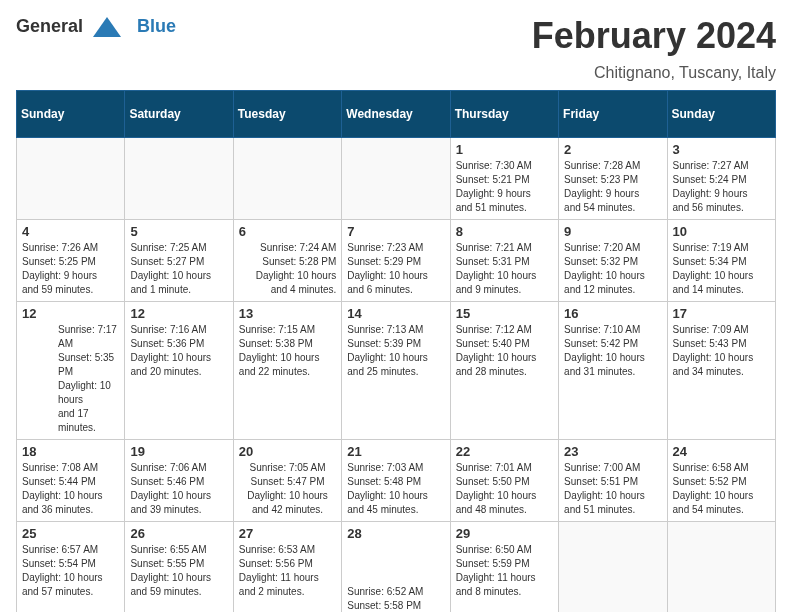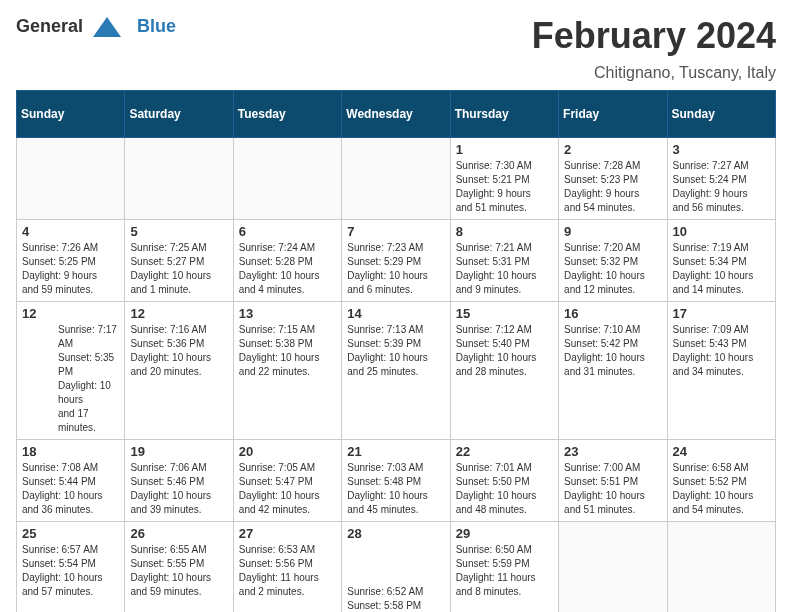--- a/index.html
+++ b/index.html
@@ -158,21 +158,21 @@
         </td>
         <td>
           <span class="day-number">5</span>
           <div class="day-info" style="white-space: pre-line;">Sunrise: 7:25 AM
 Sunset: 5:27 PM
 Daylight: 10 hours
 and 1 minute.</div>
         </td>
         <td>
           <span class="day-number">6</span>
-          <div class="day-info" style="white-space: pre-line;">Sunrise: 7:24 AM
+          <div class="day-info" style="white-space: pre-line; text-align: right;">Sunrise: 7:24 AM
 Sunset: 5:28 PM
 Daylight: 10 hours
 and 4 minutes.</div>
         </td>
         <td>
           <span class="day-number">7</span>
           <div class="day-info" style="white-space: pre-line;">Sunrise: 7:23 AM
 Sunset: 5:29 PM
 Daylight: 10 hours
 and 6 minutes.</div>
@@ -260,21 +260,21 @@
         </td>
         <td>
           <span class="day-number">19</span>
           <div class="day-info" style="white-space: pre-line;">Sunrise: 7:06 AM
 Sunset: 5:46 PM
 Daylight: 10 hours
 and 39 minutes.</div>
         </td>
         <td>
           <span class="day-number">20</span>
-          <div class="day-info" style="white-space: pre-line;">Sunrise: 7:05 AM
+          <div class="day-info" style="white-space: pre-line; text-align: center;">Sunrise: 7:05 AM
 Sunset: 5:47 PM
 Daylight: 10 hours
 and 42 minutes.</div>
         </td>
         <td>
           <span class="day-number">21</span>
           <div class="day-info" style="white-space: pre-line;">Sunrise: 7:03 AM
 Sunset: 5:48 PM
 Daylight: 10 hours
 and 45 minutes.</div>

